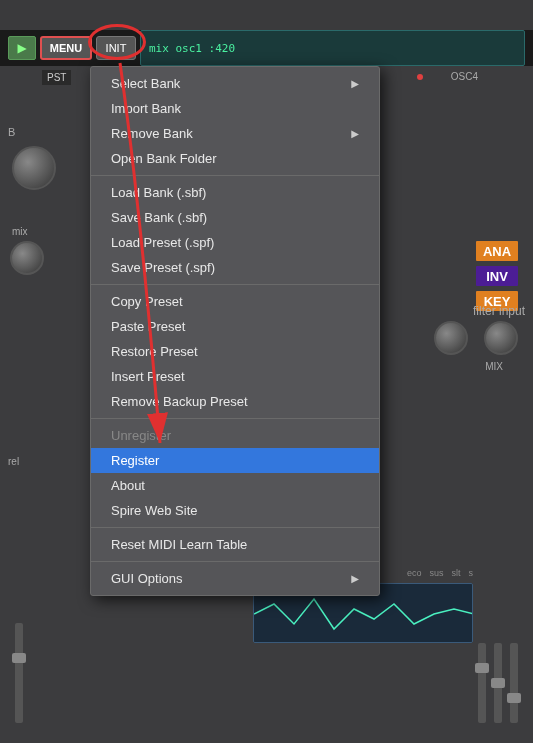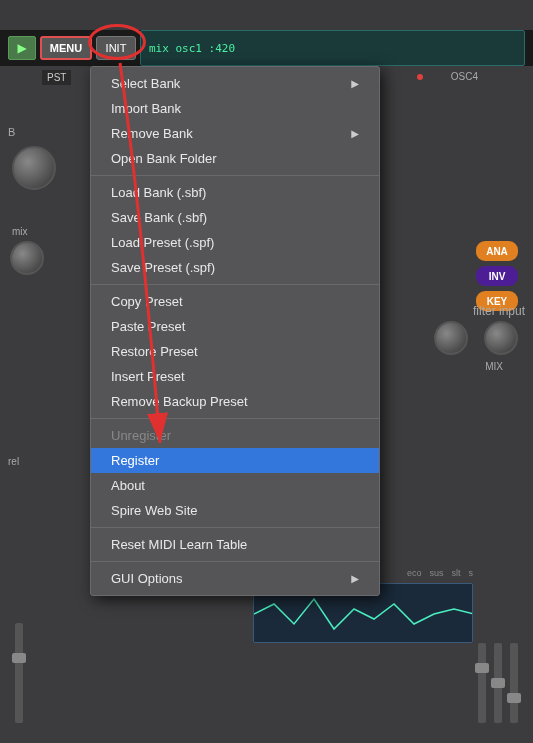--- a/index.html
+++ b/index.html
@@ -96,25 +96,25 @@
       height: 677px;
       background: #3c3c3e;
     }
 
     
     .btn-ana, .btn-inv, .btn-key {
       position: absolute;
       right: 15px;
       width: 42px;
       height: 20px;
-      border-radius: 9px;
+      border-radius: 1px;
       display: flex;
       align-items: center;
       justify-content: center;
-      font-size: 10px;
+      font-size: 13px;
       font-weight: bold;
       color: #fff;
     }
     .btn-ana { background: #e08020; top: 175px; }
     .btn-inv { background: #4c1d95; top: 200px; }
     .btn-key { background: #e08020; top: 225px; }
 
     
     .knob {
       border-radius: 50%;

